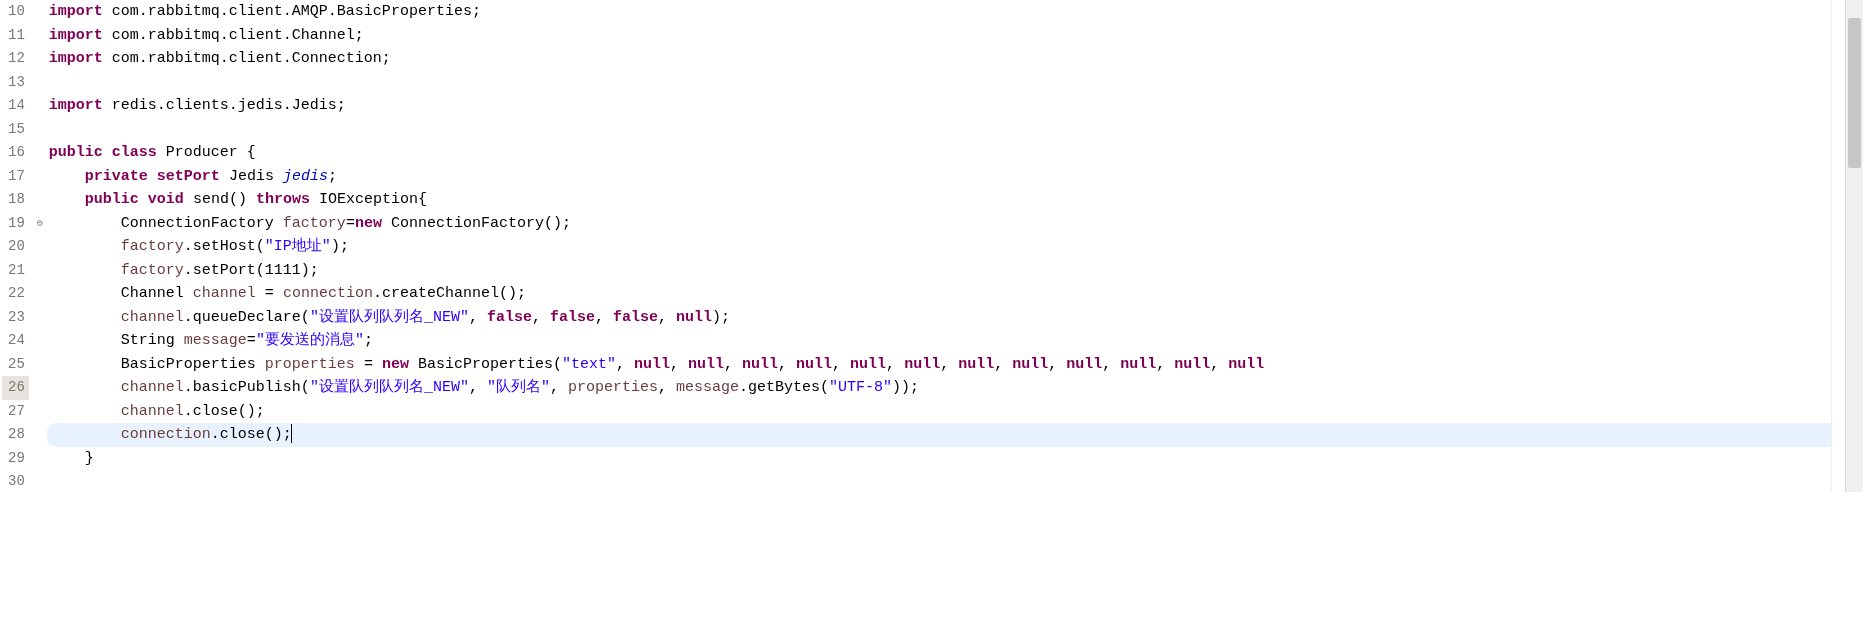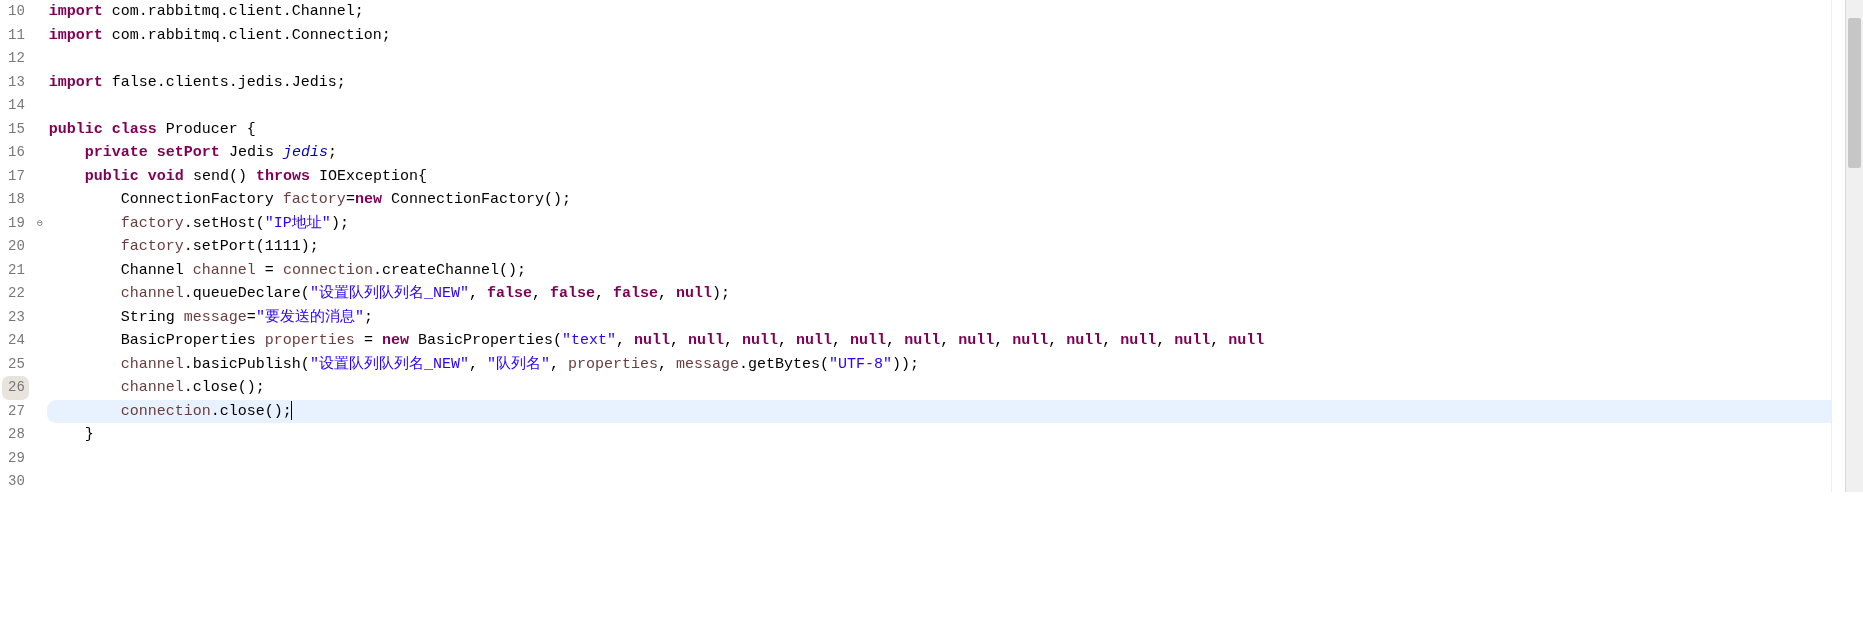--- a/index.html
+++ b/index.html
@@ -26,21 +26,20 @@
   }
   .gutter-line {
     height: 23.5px;
     line-height: 23.5px;
     padding-left: 6px;
     padding-right: 4px;
     font-size: 14px;
   }
   .gutter-line.hl {
     background: #e8e4dd;
-    border-radius: 7px;
   }
   .marker-col {
     width: 2px;
     flex-shrink: 0;
   }
   .annot-col {
     width: 14px;
     flex-shrink: 0;
   }
   .annot-cell {
@@ -152,24 +151,25 @@
       <div class="annot-cell"></div>
       <div class="annot-cell"></div>
       <div class="annot-cell"></div>
       <div class="annot-cell"></div>
       <div class="annot-cell"></div>
       <div class="annot-cell"></div>
       <div class="annot-cell"></div>
       <div class="annot-cell"></div>
     </div>
   <div class="code" id="code">
+    <div class="code-line"><span class="kw">import</span><span class="plain"> com.rabbitmq.client.AMQP.BasicProperties;</span></div>
       <div class="code-line"><span class="kw">import</span><span class="plain"> com.rabbitmq.client.Channel;</span></div>
       <div class="code-line"><span class="kw">import</span><span class="plain"> com.rabbitmq.client.Connection;</span></div>
       <div class="code-line"></div>
-      <div class="code-line"><span class="kw">import</span><span class="plain"> false.clients.jedis.Jedis;</span></div>
+      <div class="code-line"><span class="kw">import</span><span class="plain"> redis.clients.jedis.Jedis;</span></div>
       <div class="code-line"></div>
       <div class="code-line"><span class="kw">public</span><span class="plain"> </span><span class="kw">class</span><span class="plain"> Producer {</span></div>
       <div class="code-line"><span class="plain">    </span><span class="kw">private</span><span class="plain"> </span><span class="kw">setPort</span><span class="plain"> Jedis </span><span class="ital">jedis</span><span class="plain">;</span></div>
       <div class="code-line"><span class="plain">    </span><span class="kw">public</span><span class="plain"> </span><span class="kw">void</span><span class="plain"> send() </span><span class="kw">throws</span><span class="plain"> IOException{</span></div>
       <div class="code-line"><span class="plain">        ConnectionFactory </span><span class="ident">factory</span><span class="plain">=</span><span class="kw">new</span><span class="plain"> ConnectionFactory();</span></div>
       <div class="code-line"><span class="plain">        </span><span class="ident">factory</span><span class="plain">.setHost(</span><span class="str">"IP地址"</span><span class="plain">);</span></div>
       <div class="code-line"><span class="plain">        </span><span class="ident">factory</span><span class="plain">.setPort(1111);</span></div>
       <div class="code-line"><span class="plain">        Channel </span><span class="ident">channel</span><span class="plain"> = </span><span class="ident">connection</span><span class="plain">.createChannel();</span></div>
       <div class="code-line"><span class="plain">        </span><span class="ident">channel</span><span class="plain">.queueDeclare(</span><span class="str">"设置队列队列名_NEW"</span><span class="plain">, </span><span class="kw">false</span><span class="plain">, </span><span class="kw">false</span><span class="plain">, </span><span class="kw">false</span><span class="plain">, </span><span class="kw">null</span><span class="plain">);</span></div>
       <div class="code-line"><span class="plain">        String </span><span class="ident">message</span><span class="plain">=</span><span class="str">"要发送的消息"</span><span class="plain">;</span></div>

